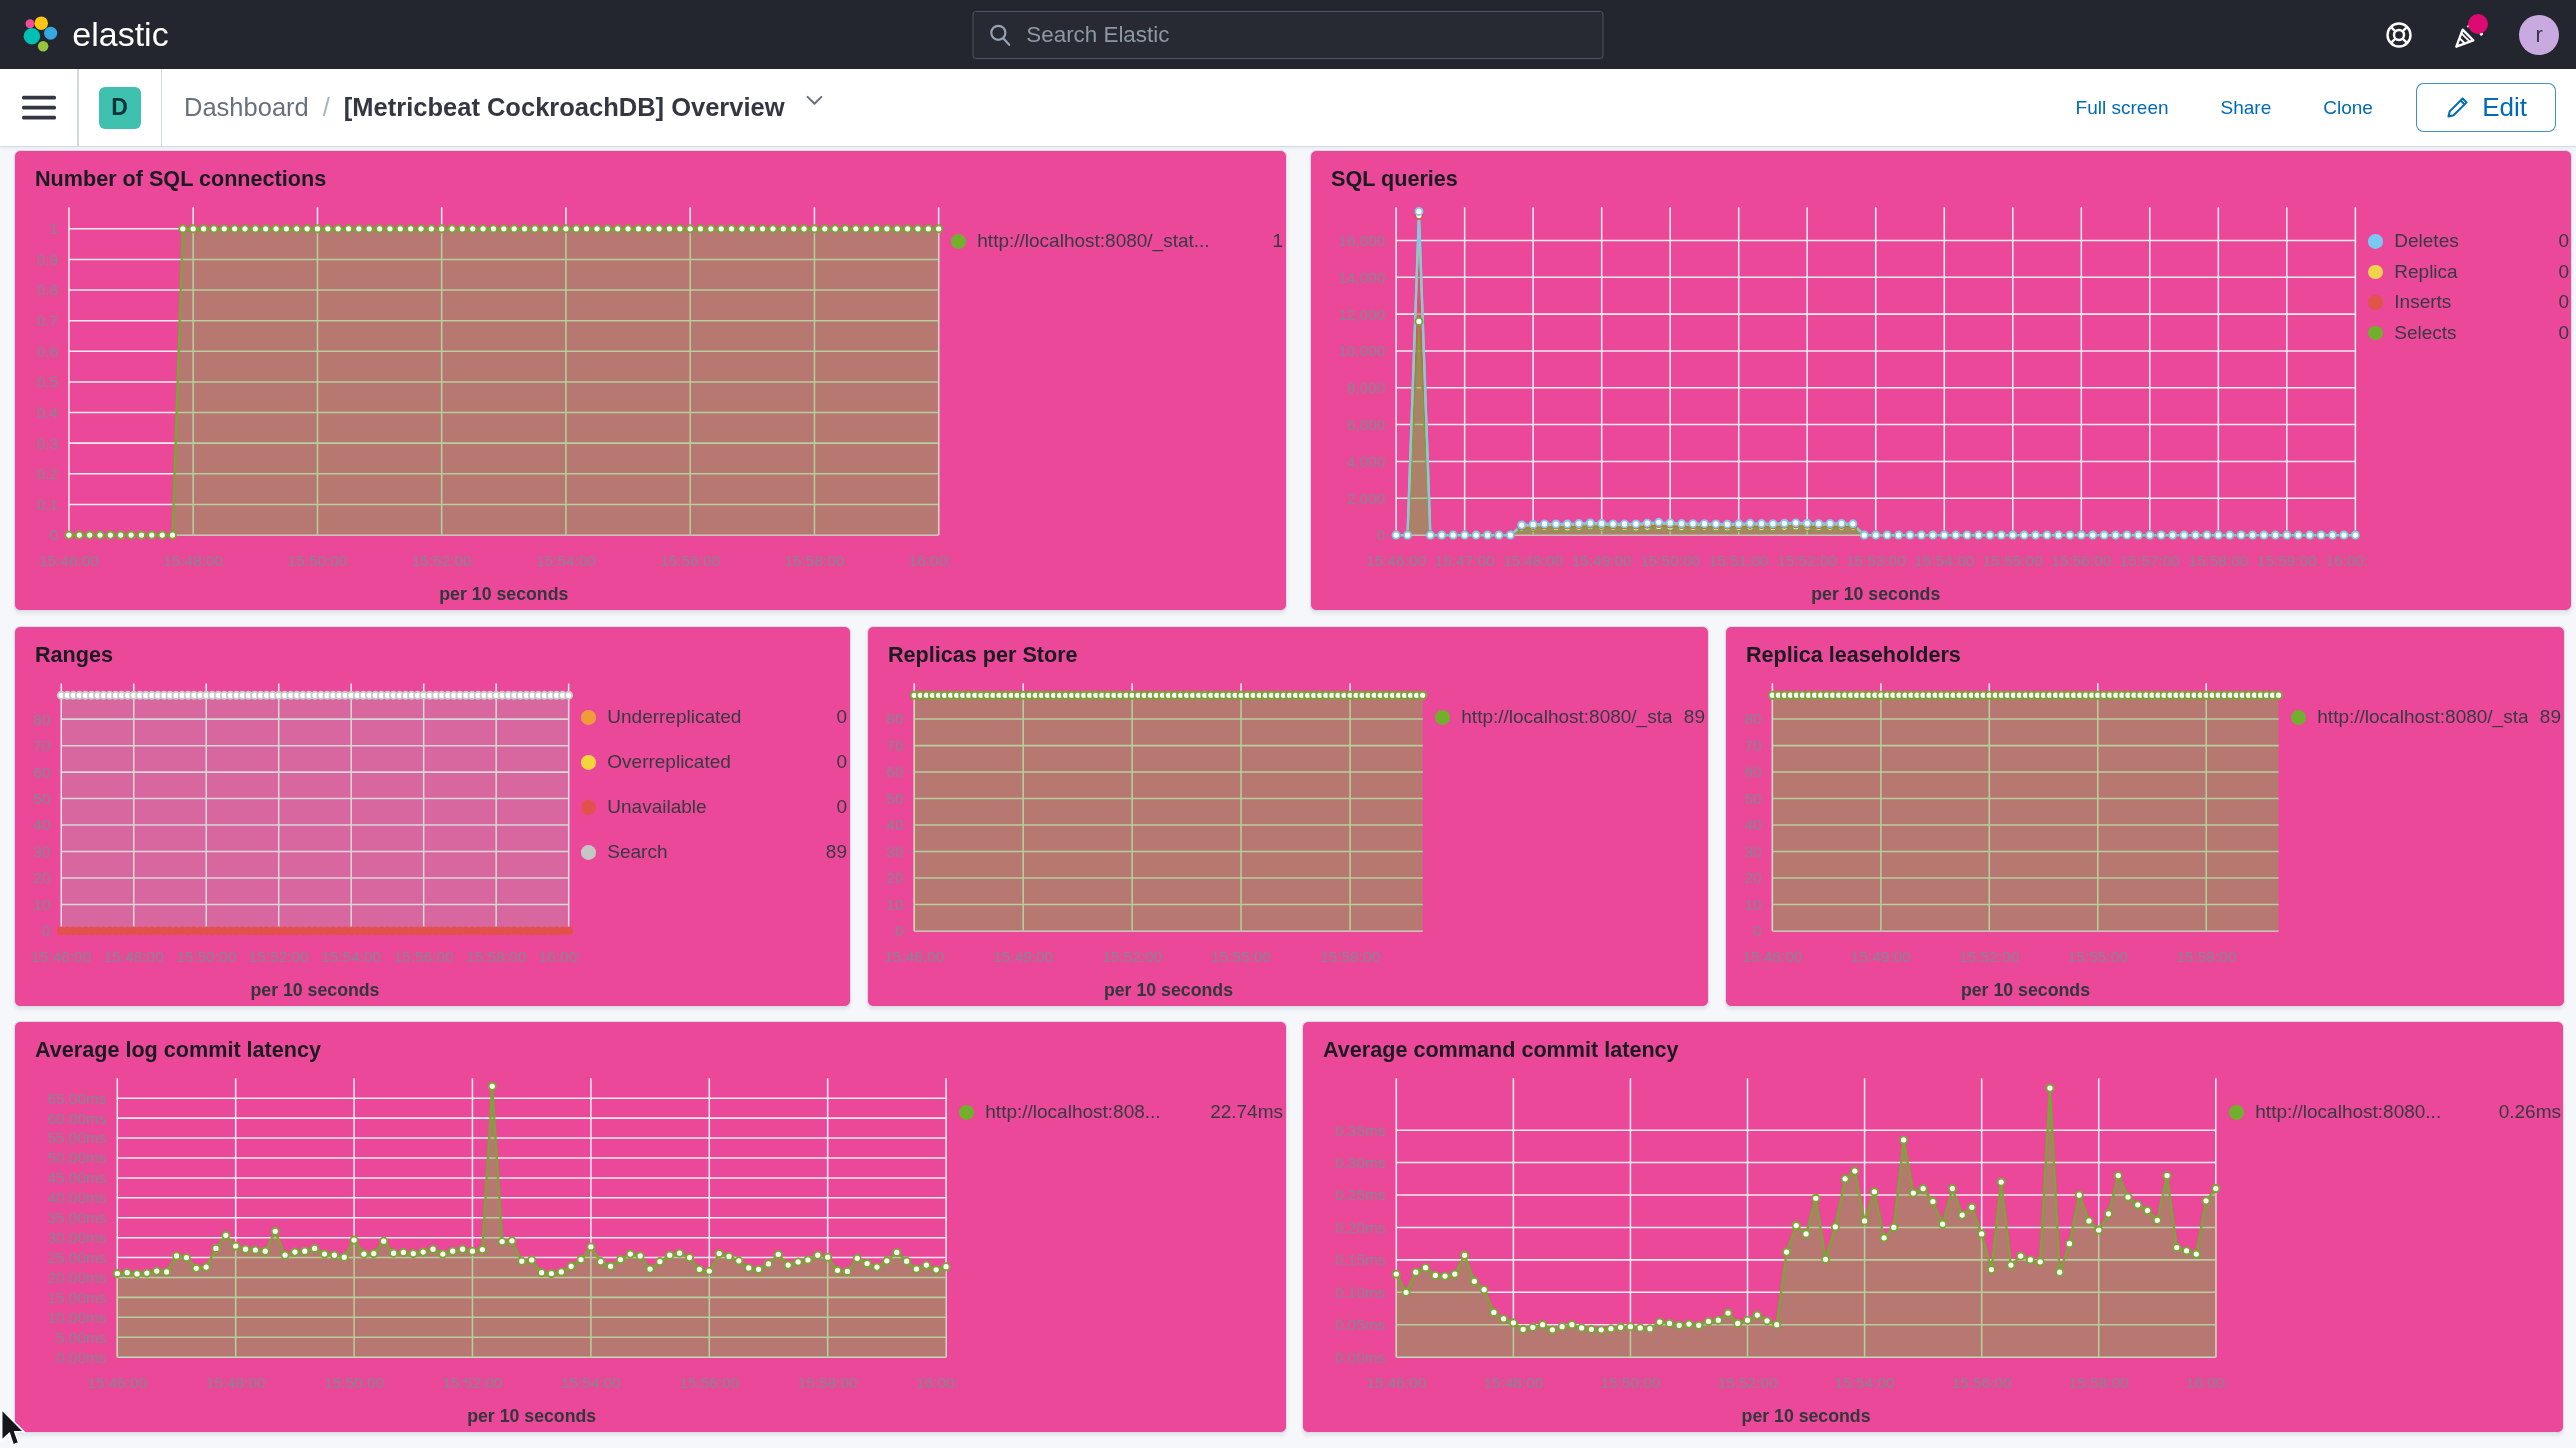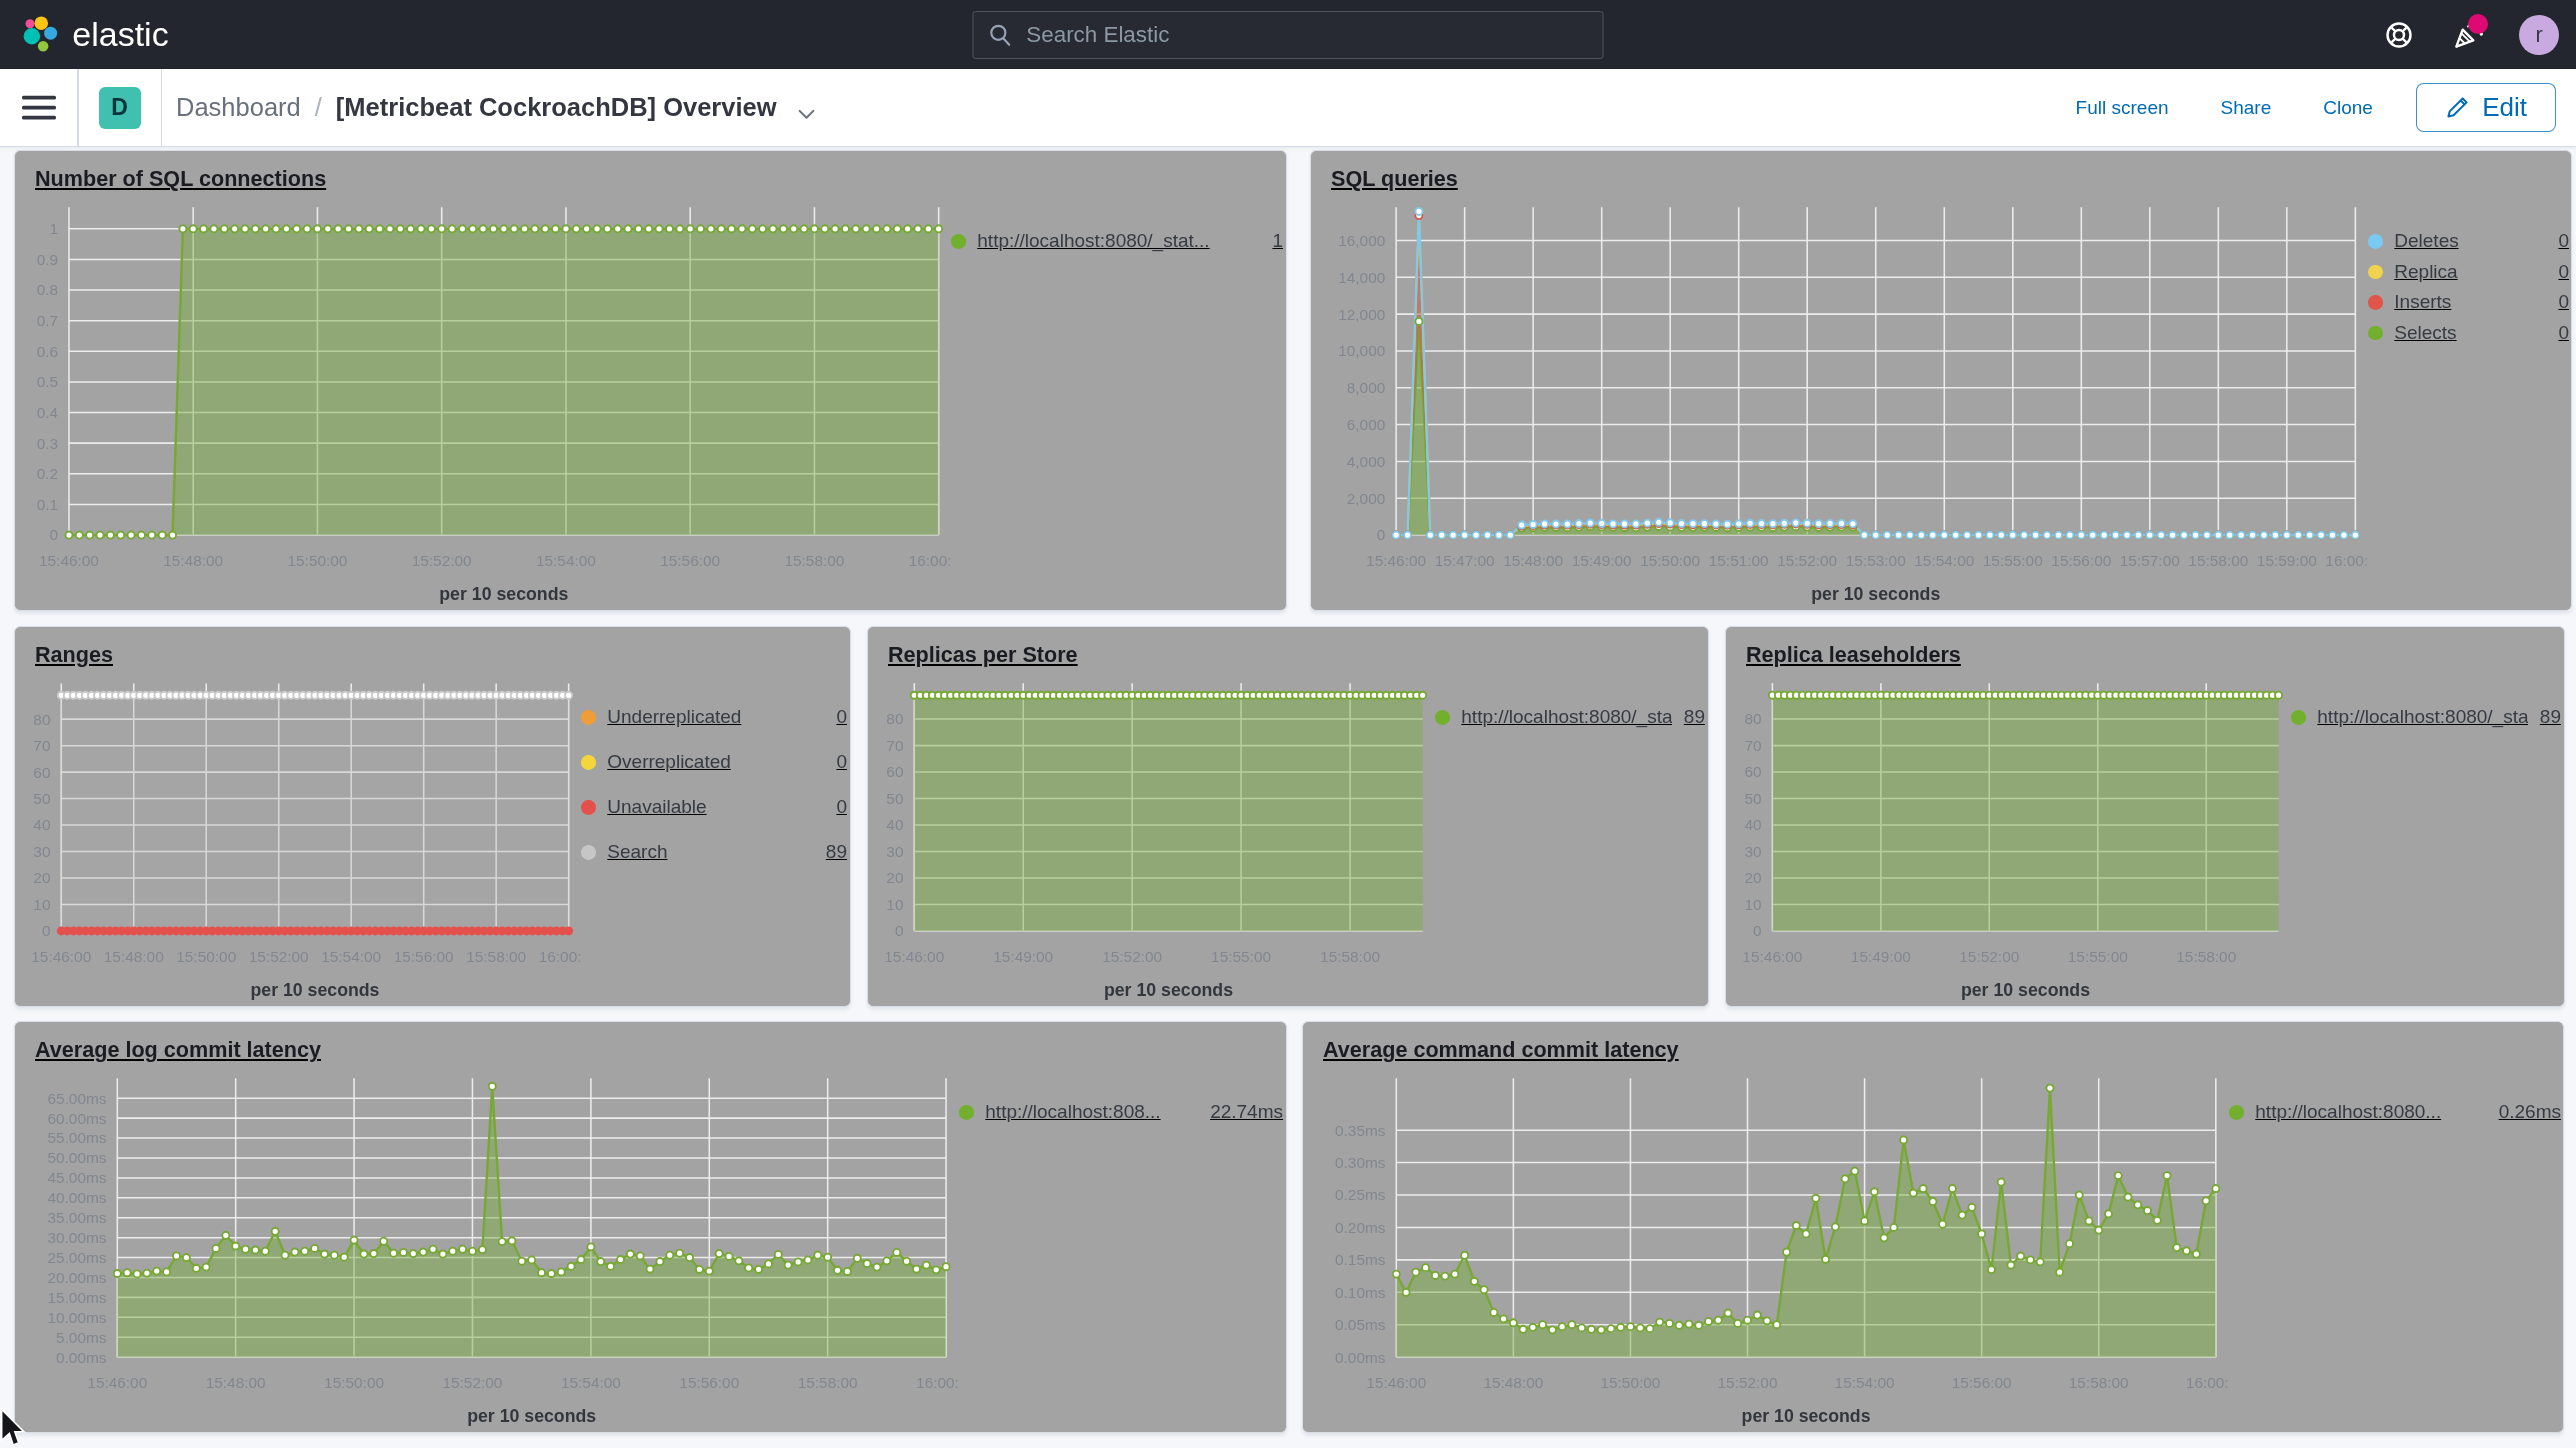--- a/index.html
+++ b/index.html
@@ -26,33 +26,33 @@
   .avatar{width:40px;height:40px;border-radius:50%;background:#c8a9e0;color:#343741;
     display:flex;align-items:center;justify-content:center;font-size:21.6px;}
   
   .toolbar{position:absolute;left:0;top:69px;width:2576px;height:77px;background:#ffffff;
     border-bottom:1.5px solid #d3dae6;box-shadow:0 2.3px 3.1px rgba(100,110,130,0.08);
     display:flex;align-items:center;z-index:5;}
   .menu-btn{width:77px;height:77px;display:flex;align-items:center;justify-content:center;cursor:pointer;}
   .vdiv{width:1.5px;height:77px;background:#d3dae6;}
   .app-badge{width:42px;height:42px;border-radius:6.2px;background:#40c0ae;color:#07333a;
     font-size:23px;font-weight:bold;display:flex;align-items:center;justify-content:center;margin:0 20px;}
-  .crumbs{display:flex;align-items:flex-end;gap:14px;margin-left:14px;white-space:nowrap;}
+  .crumbs{display:flex;align-items:flex-start;gap:14px;margin-left:22px;white-space:nowrap;}
   .crumb-root{color:#69707d;font-size:25.5px;cursor:pointer;}
   .crumb-sep{color:#a9b2c0;font-size:25.5px;}
   .crumb-title{color:#343741;font-size:25.5px;font-weight:700;}
   .chev{margin-left:4.6px;cursor:pointer;display:flex;align-items:center;}
   .tb-right{margin-left:auto;display:flex;align-items:center;gap:43px;padding-right:20px;}
   .tb-link{color:#006bb4;font-size:19px;cursor:pointer;text-decoration:none;margin-left:9px;}
   .edit-btn{display:flex;align-items:center;gap:12.3px;height:49px;padding:0 28px;
     border:1.5px solid rgba(0,107,180,0.75);border-radius:7.7px;background:#ffffff;
     color:#006bb4;font-size:26px;cursor:pointer;font-family:"Liberation Sans",sans-serif;}
   
-  .panel{position:absolute;background:#a3a3a3;border:1.5px solid #d9dfe9;border-radius:6.2px;
-    box-shadow:0 2.3px 3.1px rgba(152,162,179,0.18);overflow:hidden;text-decoration:underline;}
+  .panel{position:absolute;background:#ec4899;border:1.5px solid #d9dfe9;border-radius:6.2px;
+    box-shadow:0 2.3px 3.1px rgba(152,162,179,0.18);overflow:hidden;}
   .panel-title{padding:15.4px 7.7px 3.1px 20px;font-size:21.6px;font-weight:700;color:#1a1c21;
     white-space:nowrap;overflow:hidden;cursor:pointer;}
   .panel-body{display:flex;flex-direction:row;align-items:stretch;}
   .chart-wrap{flex:1 1 auto;position:relative;}
   .chart-wrap svg{display:block;font-family:"Liberation Sans",sans-serif;}
   .legend{flex:0 0 auto;padding-top:35px;padding-right:12.3px;overflow:hidden;}
   .li{display:flex;align-items:center;margin-bottom:var(--lg,12.3px);cursor:pointer;}
   .dot{width:14.7px;height:14.7px;border-radius:50%;flex:0 0 auto;}
   .ll{margin-left:11.6px;font-size:19px;color:#363a42;flex:1 1 auto;white-space:nowrap;overflow:hidden;}
   .lv{margin-left:12.3px;font-size:19px;color:#363a42;white-space:nowrap;}

